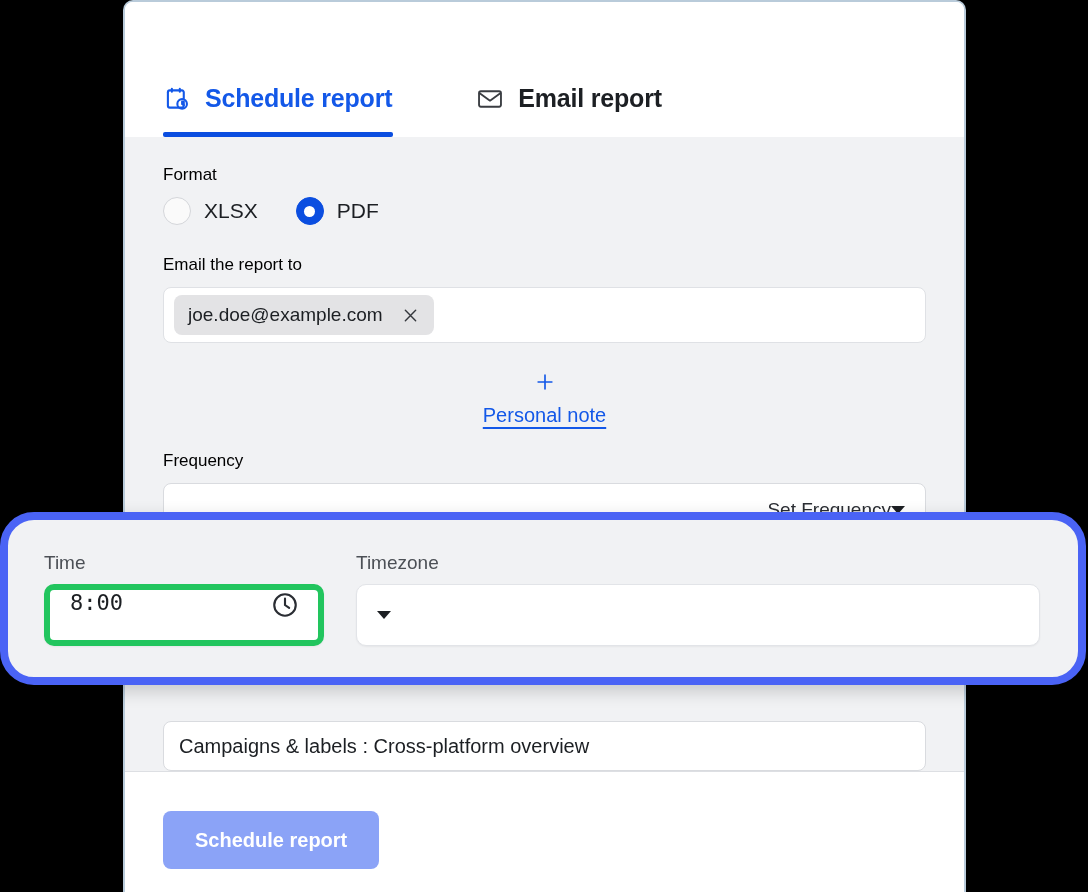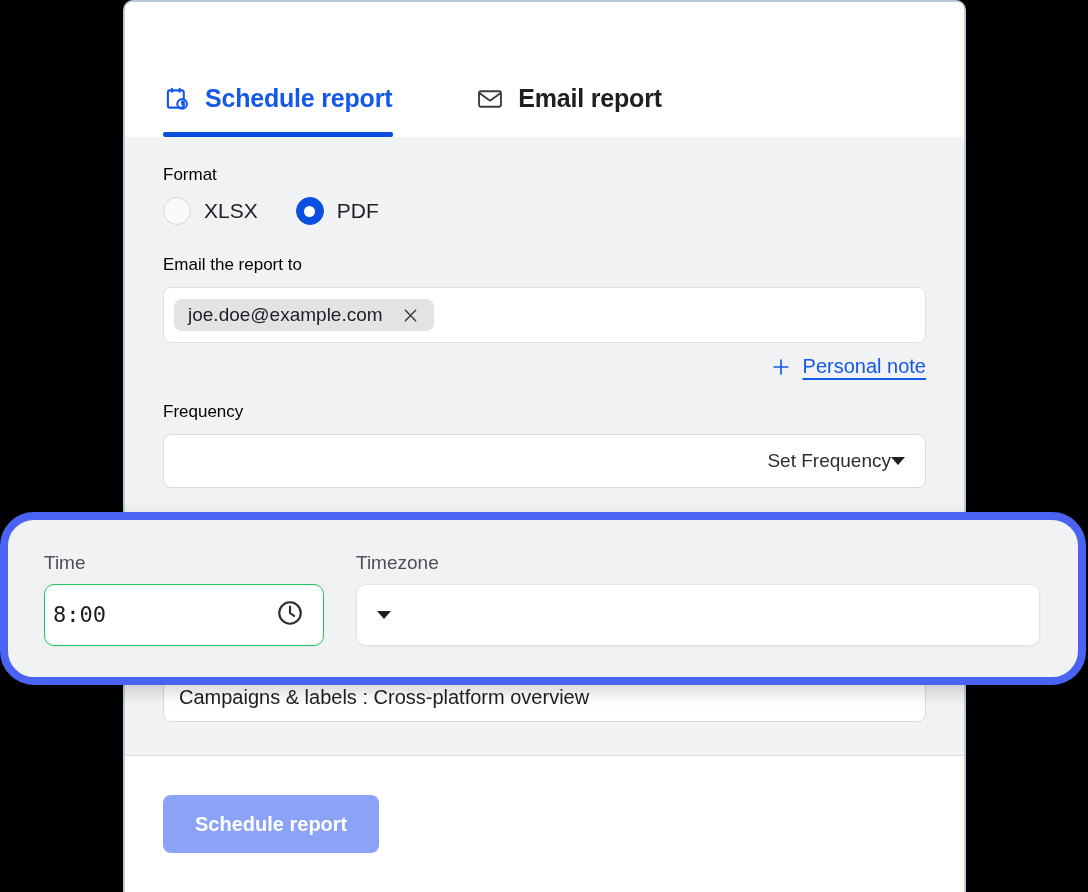--- a/index.html
+++ b/index.html
@@ -108,33 +108,33 @@
     border: 1px solid #dfe1e5;
     border-radius: 8px;
     height: 56px;
     display: flex;
     align-items: center;
     padding: 0 10px;
   }
   .chip {
     background: #e3e3e5;
     border-radius: 8px;
-    height: 32px;
+    height: 40px;
     display: flex;
     align-items: center;
     gap: 18px;
     padding: 0 14px 0 14px;
   }
   .chip-text { font-size: 19px; color: #1c1f23; }
   .chip-x { cursor: pointer; display: flex; align-items: center; }
 
   
   .note-row {
     display: flex; justify-content: flex-end; align-items: center;
-    gap: 11px; margin-top: 12px; margin-bottom: 24px;
+    gap: 11px; margin-top: 28px; margin-bottom: 24px; flex-direction: column;
   }
   .note-plus { color: #1358e8; display: flex; align-items: center; }
   .note-link {
     font-size: 20px; color: #1358e8; text-decoration: underline;
     text-underline-offset: 5px; cursor: pointer;
   }
 
   
   .select-box {
     background: #ffffff;
@@ -222,27 +222,26 @@
     padding: 0 38px 0 36px;
     gap: 32px;
   }
   .hl-group { display: flex; flex-direction: column; gap: 10px; }
   .hl-label { font-size: 19px; color: #4c5056; }
   .hl-group.time { width: 280px; }
   .hl-group.tz { flex: 1 1 auto; }
 
   .time-box {
     background: #ffffff;
-    border: 1px solid #22c55e;
+    border: 6px solid #22c55e;
     border-radius: 10px;
     height: 62px;
     display: flex;
-    align-items: center;
     justify-content: space-between;
-    padding: 0 18px 0 8px;
+    padding: 0 18px 0 20px;
     box-shadow: 0 1px 2px rgba(0,0,0,0.05);
   }
   .time-value {
     font-size: 22px;
     color: #1c1f23;
     font-family: "DejaVu Sans Mono", "Liberation Mono", monospace;
   }
   .tz-box {
     background: #ffffff;
     border: 1px solid #e2e4e8;

